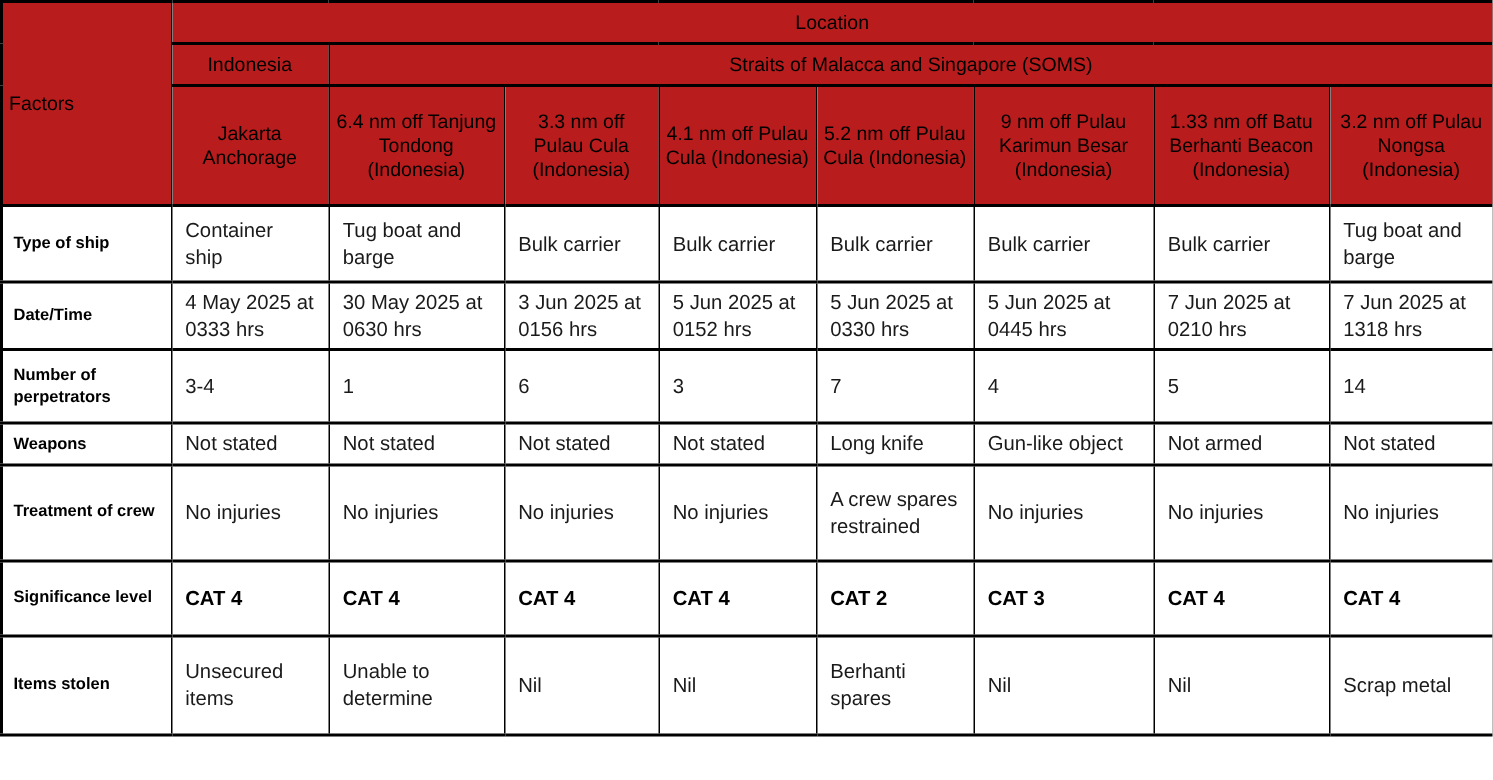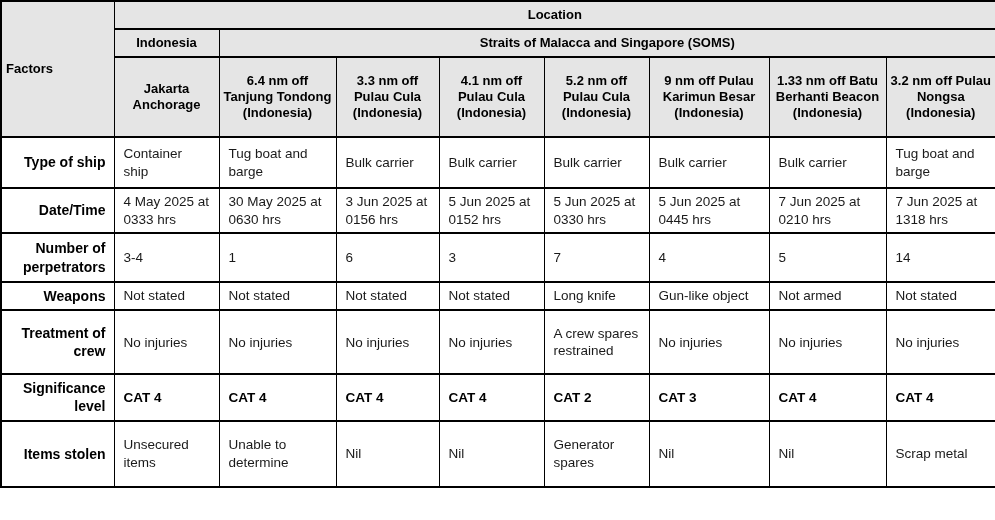--- a/index.html
+++ b/index.html
@@ -25,23 +25,23 @@
     border-left: 1px solid #000000;
     border-right: 1px solid #000000;
     border-top: 2px solid #000000;
     border-bottom: 2px solid #000000;
     overflow: hidden;
   }
   
   thead th {
     border-top-width: 1px;
     border-bottom-width: 1px;
-    background: #e5e5e5;
+    background: #b91c1c;
     color: #000000;
-    font-weight: bold;
+    font-weight: normal;
     font-size: 13px;
     text-align: center;
     vertical-align: middle;
     padding: 2px 4px;
     line-height: 1.25;
   }
   thead tr.cols-row th { border-bottom-width: 2px; }
   thead th.corner { vertical-align: middle; text-align: left; }
 
   tbody td {
@@ -49,35 +49,34 @@
     color: #1a1a1a;
     text-align: left;
     vertical-align: middle;
     padding: 4px 8px 4px 9px;
     line-height: 1.3;
     background: #ffffff;
   }
   tbody td.row-label {
     font-weight: bold;
     color: #000000;
-    font-size: 14px;
+    font-size: 11px;
     padding-left: 7px;
-    text-align: right;
   }
   tbody tr.sig td { font-weight: bold; color: #000000; }
 
   tr.h-loc    { height: 28px; }
   tr.h-region { height: 28px; border-radius: 13px; }
   tr.h-cols   { height: 80px; }
   tr.h-r1 { height: 51px; }
   tr.h-r2 { height: 45px; }
   tr.h-r3 { height: 49px; }
   tr.h-r4 { height: 27px; }
   tr.h-r5 { height: 64px; border-radius: 27px; }
-  tr.h-r6 { height: 36px; padding-left: 11px; }
+  tr.h-r6 { height: 50px; padding-left: 11px; }
   tr.h-r7 { height: 66px; }
 </style>
 </head>
 <body>
 
 <table class="incidents">
   <colgroup>
     <col style="width:113px">
     <col style="width:105px">
     <col style="width:117px">
@@ -174,19 +173,19 @@
       <td>CAT 3</td>
       <td>CAT 4</td>
       <td>CAT 4</td>
     </tr>
     <tr class="h-r7">
       <td class="row-label">Items stolen</td>
       <td>Unsecured items</td>
       <td>Unable to determine</td>
       <td>Nil</td>
       <td>Nil</td>
-      <td>Generator spares</td>
+      <td>Berhanti spares</td>
       <td>Nil</td>
       <td>Nil</td>
       <td>Scrap metal</td>
     </tr>
   </tbody>
 </table>
 
 </body></html>

